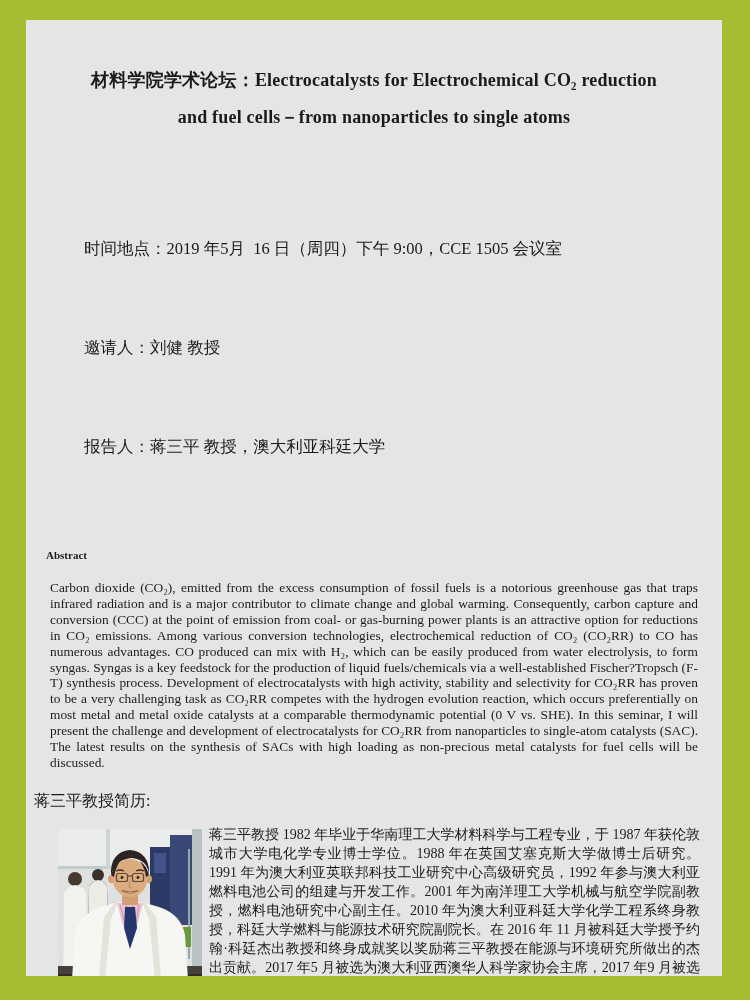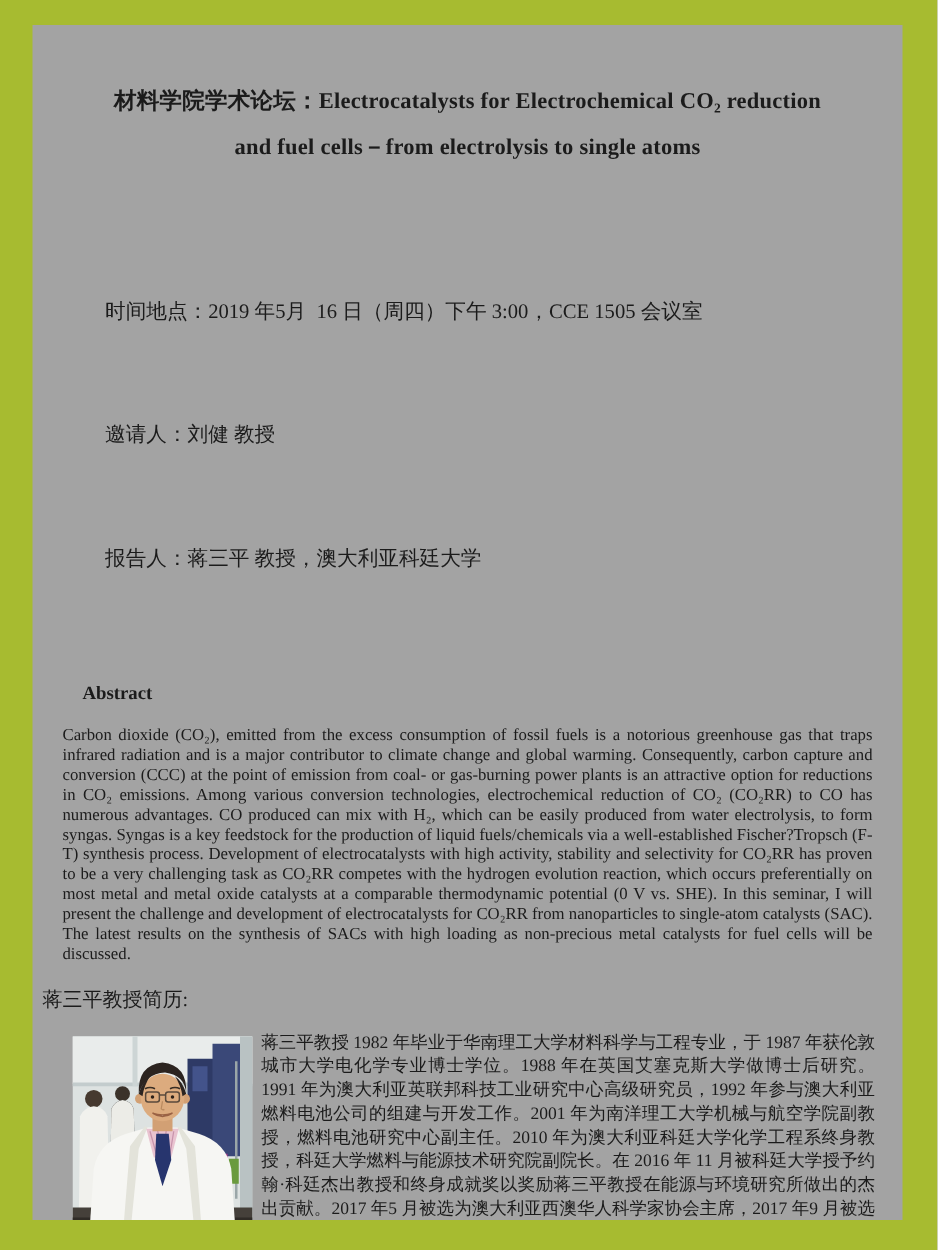--- a/index.html
+++ b/index.html
@@ -1,20 +1,20 @@
 <!DOCTYPE html>
 <html><head>
 <meta charset="utf-8">
 <style>
   html,body { margin:0; padding:0; background:#ffffff; }
   body { width:750px; height:1000px; }
   .page {
     box-sizing:border-box;
     width:750px; height:1000px;
-    background:#a3a3a3;
+    background:#e5e5e5;
     border-style:solid;
     border-color:#a7bb30;
     border-width:20px 28px 24px 26px;
     font-family:"Liberation Serif","DejaVu Serif",serif;
     color:#1b1b1b;
     overflow:hidden;
   }
   .title-block {
     margin-top:42px;
     text-align:center;
@@ -25,22 +25,22 @@
   }
   .info-block {
     margin-top:30px;
     margin-left:58px;
     font-size:16.5px;
     line-height:33px;
     white-space:pre-wrap;
   }
   .abstract-heading {
     margin-top:17px;
-    margin-left:40px;
-    font-size:15px;
+    margin-left:20px;
+    font-size:11px;
     font-weight:bold;
     line-height:19px;
   }
   .abstract-body {
     margin:15px 24px 0 24px;
     font-size:13.4px;
     line-height:15.9px;
     text-align:justify;
   }
   .bio-heading {
@@ -64,25 +64,25 @@
     display:block;
   }
 </style>
 </head>
 <body>
 
 <div class="page">
 
   <div class="title-block">
     <div>材料学院学术论坛：Electrocatalysts for Electrochemical CO₂ reduction</div>
-    <div>and fuel cells－from electrolysis to single atoms</div>
+    <div>and fuel cells－from nanoparticles to single atoms</div>
   </div>
 
   <div class="info-block">
-    <div>时间地点：2019 年5月  16 日（周四）下午 3:00，CCE 1505 会议室</div>
+    <div>时间地点：2019 年5月  16 日（周四）下午 9:00，CCE 1505 会议室</div>
     <div>邀请人：刘健 教授</div>
     <div>报告人：蒋三平 教授，澳大利亚科廷大学</div>
   </div>
 
   <div class="abstract-heading">Abstract</div>
 
   <div class="abstract-body">Carbon dioxide (CO₂), emitted from the excess consumption of fossil fuels is a notorious greenhouse gas that traps infrared radiation and is a major contributor to climate change and global warming. Consequently, carbon capture and conversion (CCC) at the point of emission from coal- or gas-burning power plants is an attractive option for reductions in CO₂ emissions. Among various conversion technologies, electrochemical reduction of CO₂ (CO₂RR) to CO has numerous advantages. CO produced can mix with H₂, which can be easily produced from water electrolysis, to form syngas. Syngas is a key feedstock for the production of liquid fuels/chemicals via a well-established Fischer?Tropsch (F-T) synthesis process. Development of electrocatalysts with high activity, stability and selectivity for CO₂RR has proven to be a very challenging task as CO₂RR competes with the hydrogen evolution reaction, which occurs preferentially on most metal and metal oxide catalysts at a comparable thermodynamic potential (0 V vs. SHE). In this seminar, I will present the challenge and development of electrocatalysts for CO₂RR from nanoparticles to single-atom catalysts (SAC). The latest results on the synthesis of SACs with high loading as non-precious metal catalysts for fuel cells will be discussed.</div>
 
   <div class="bio-heading">蒋三平教授简历:</div>
 

